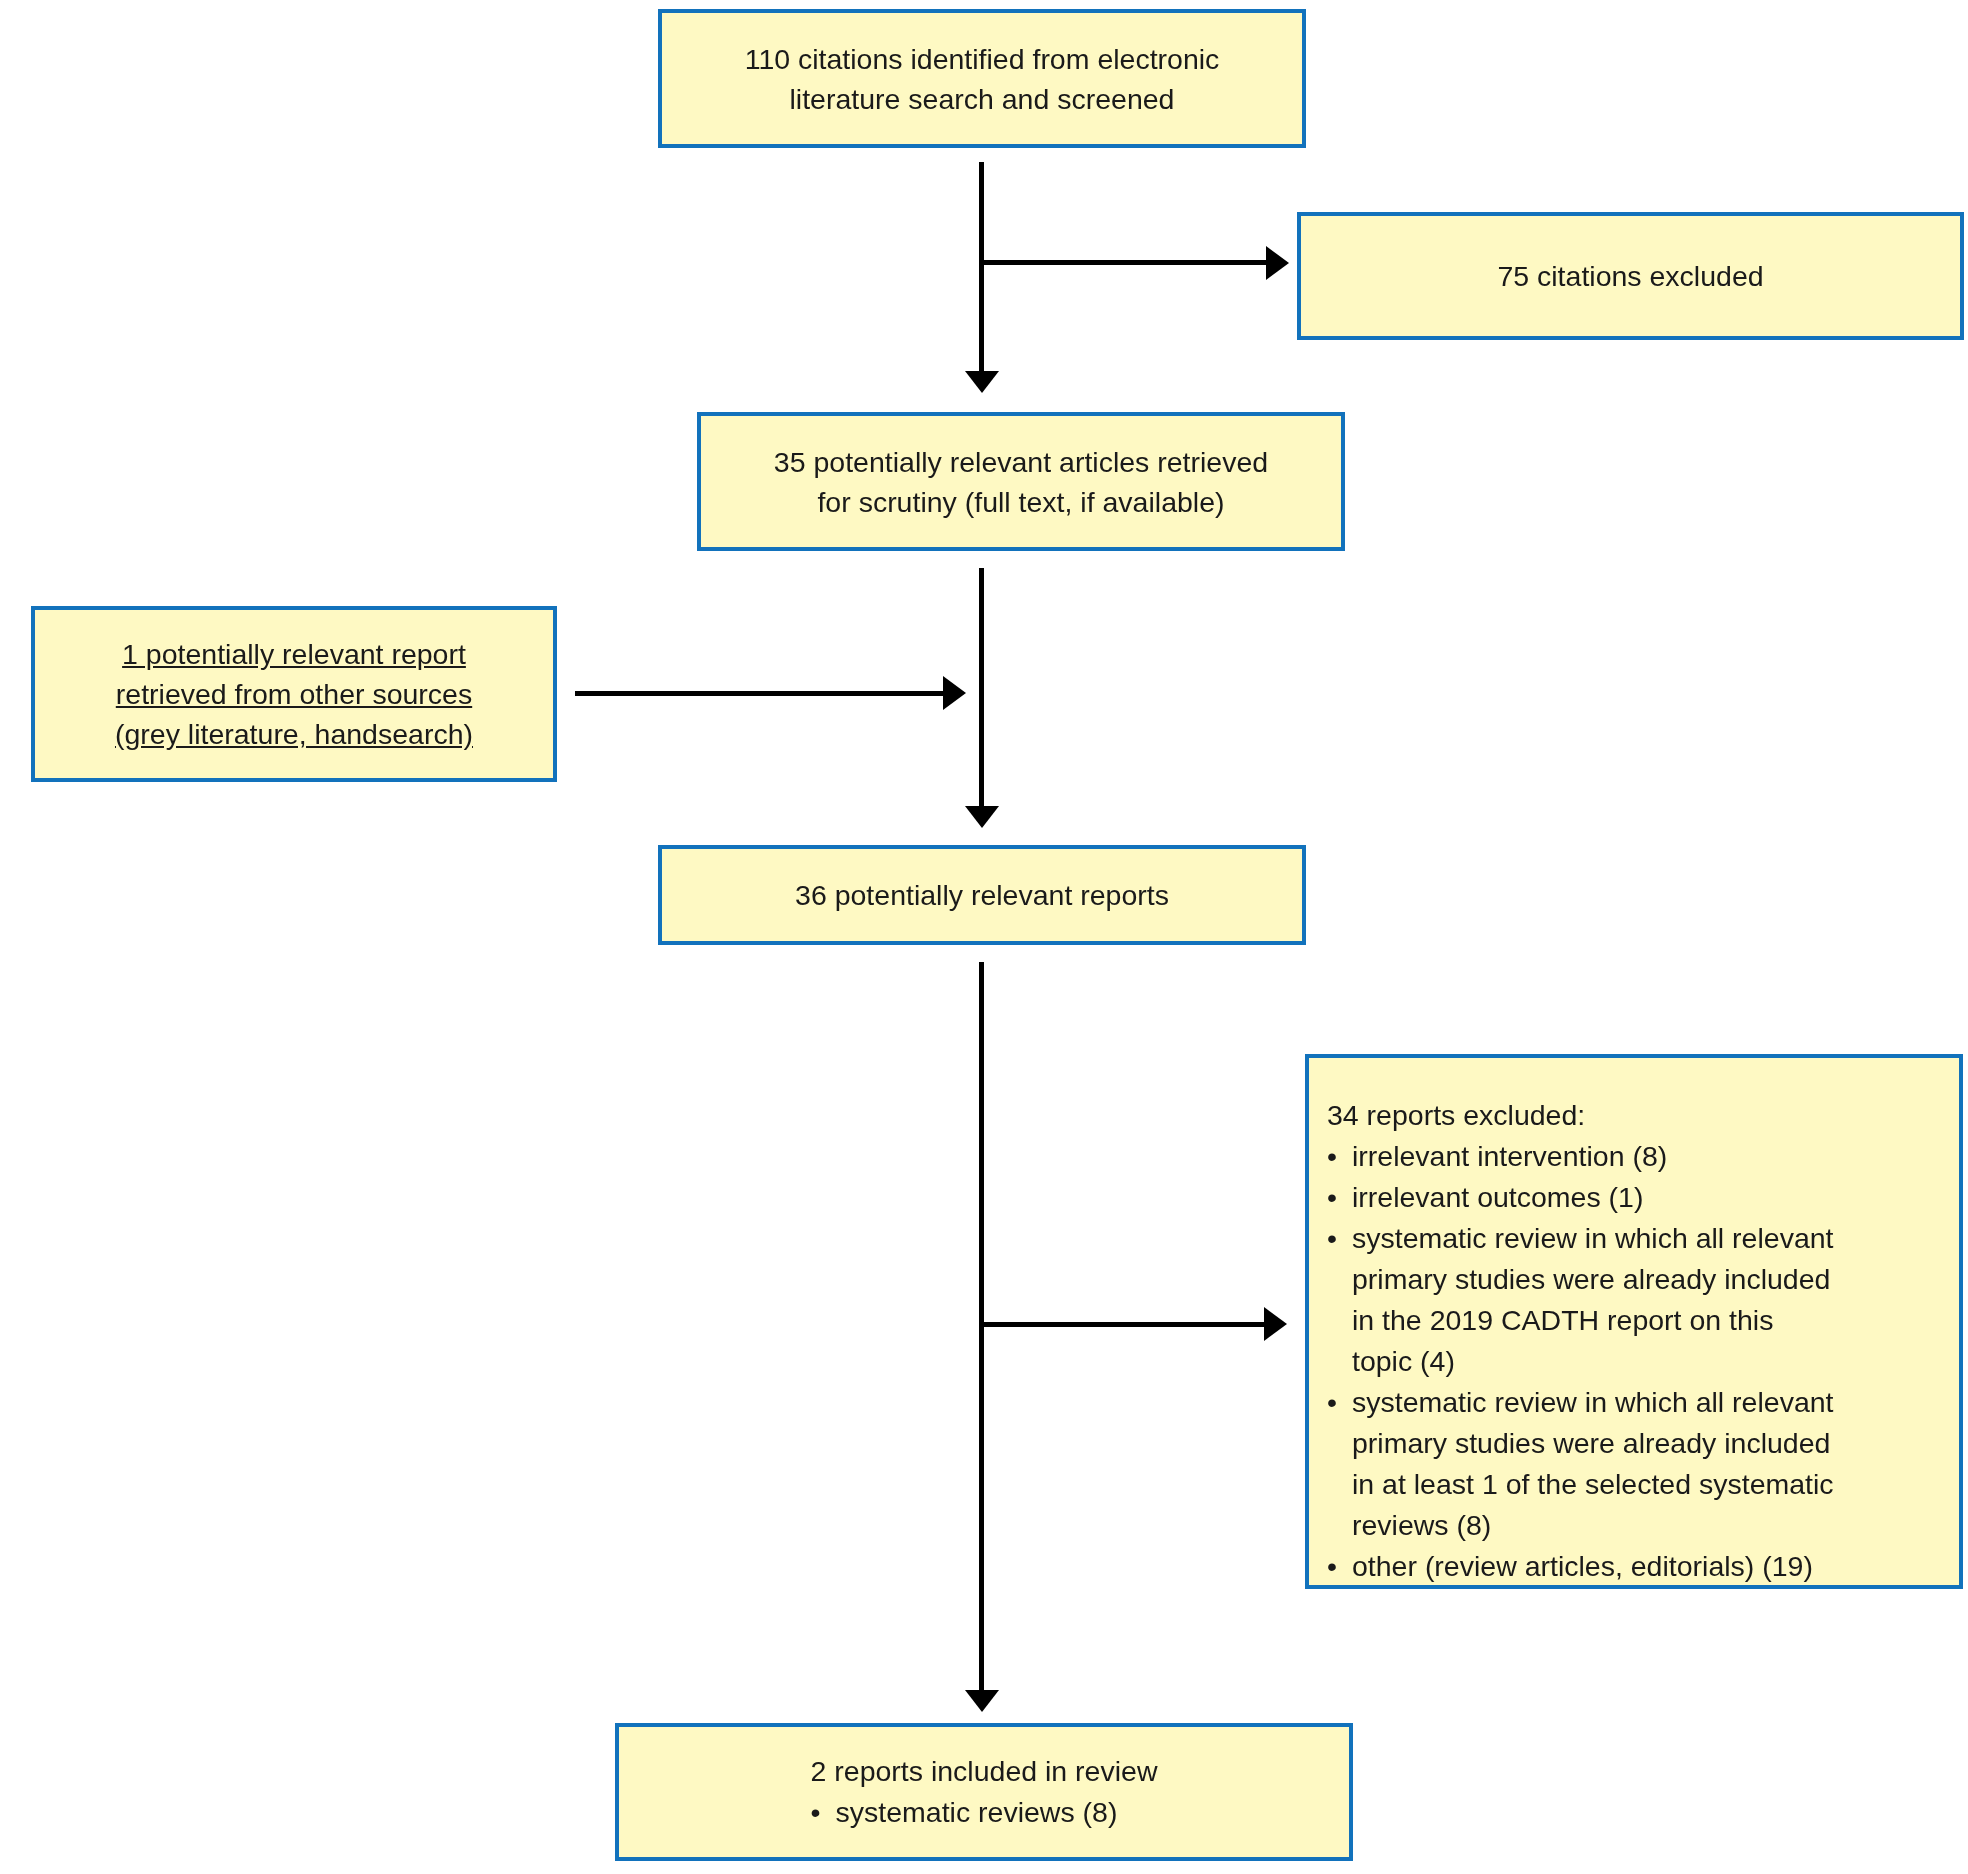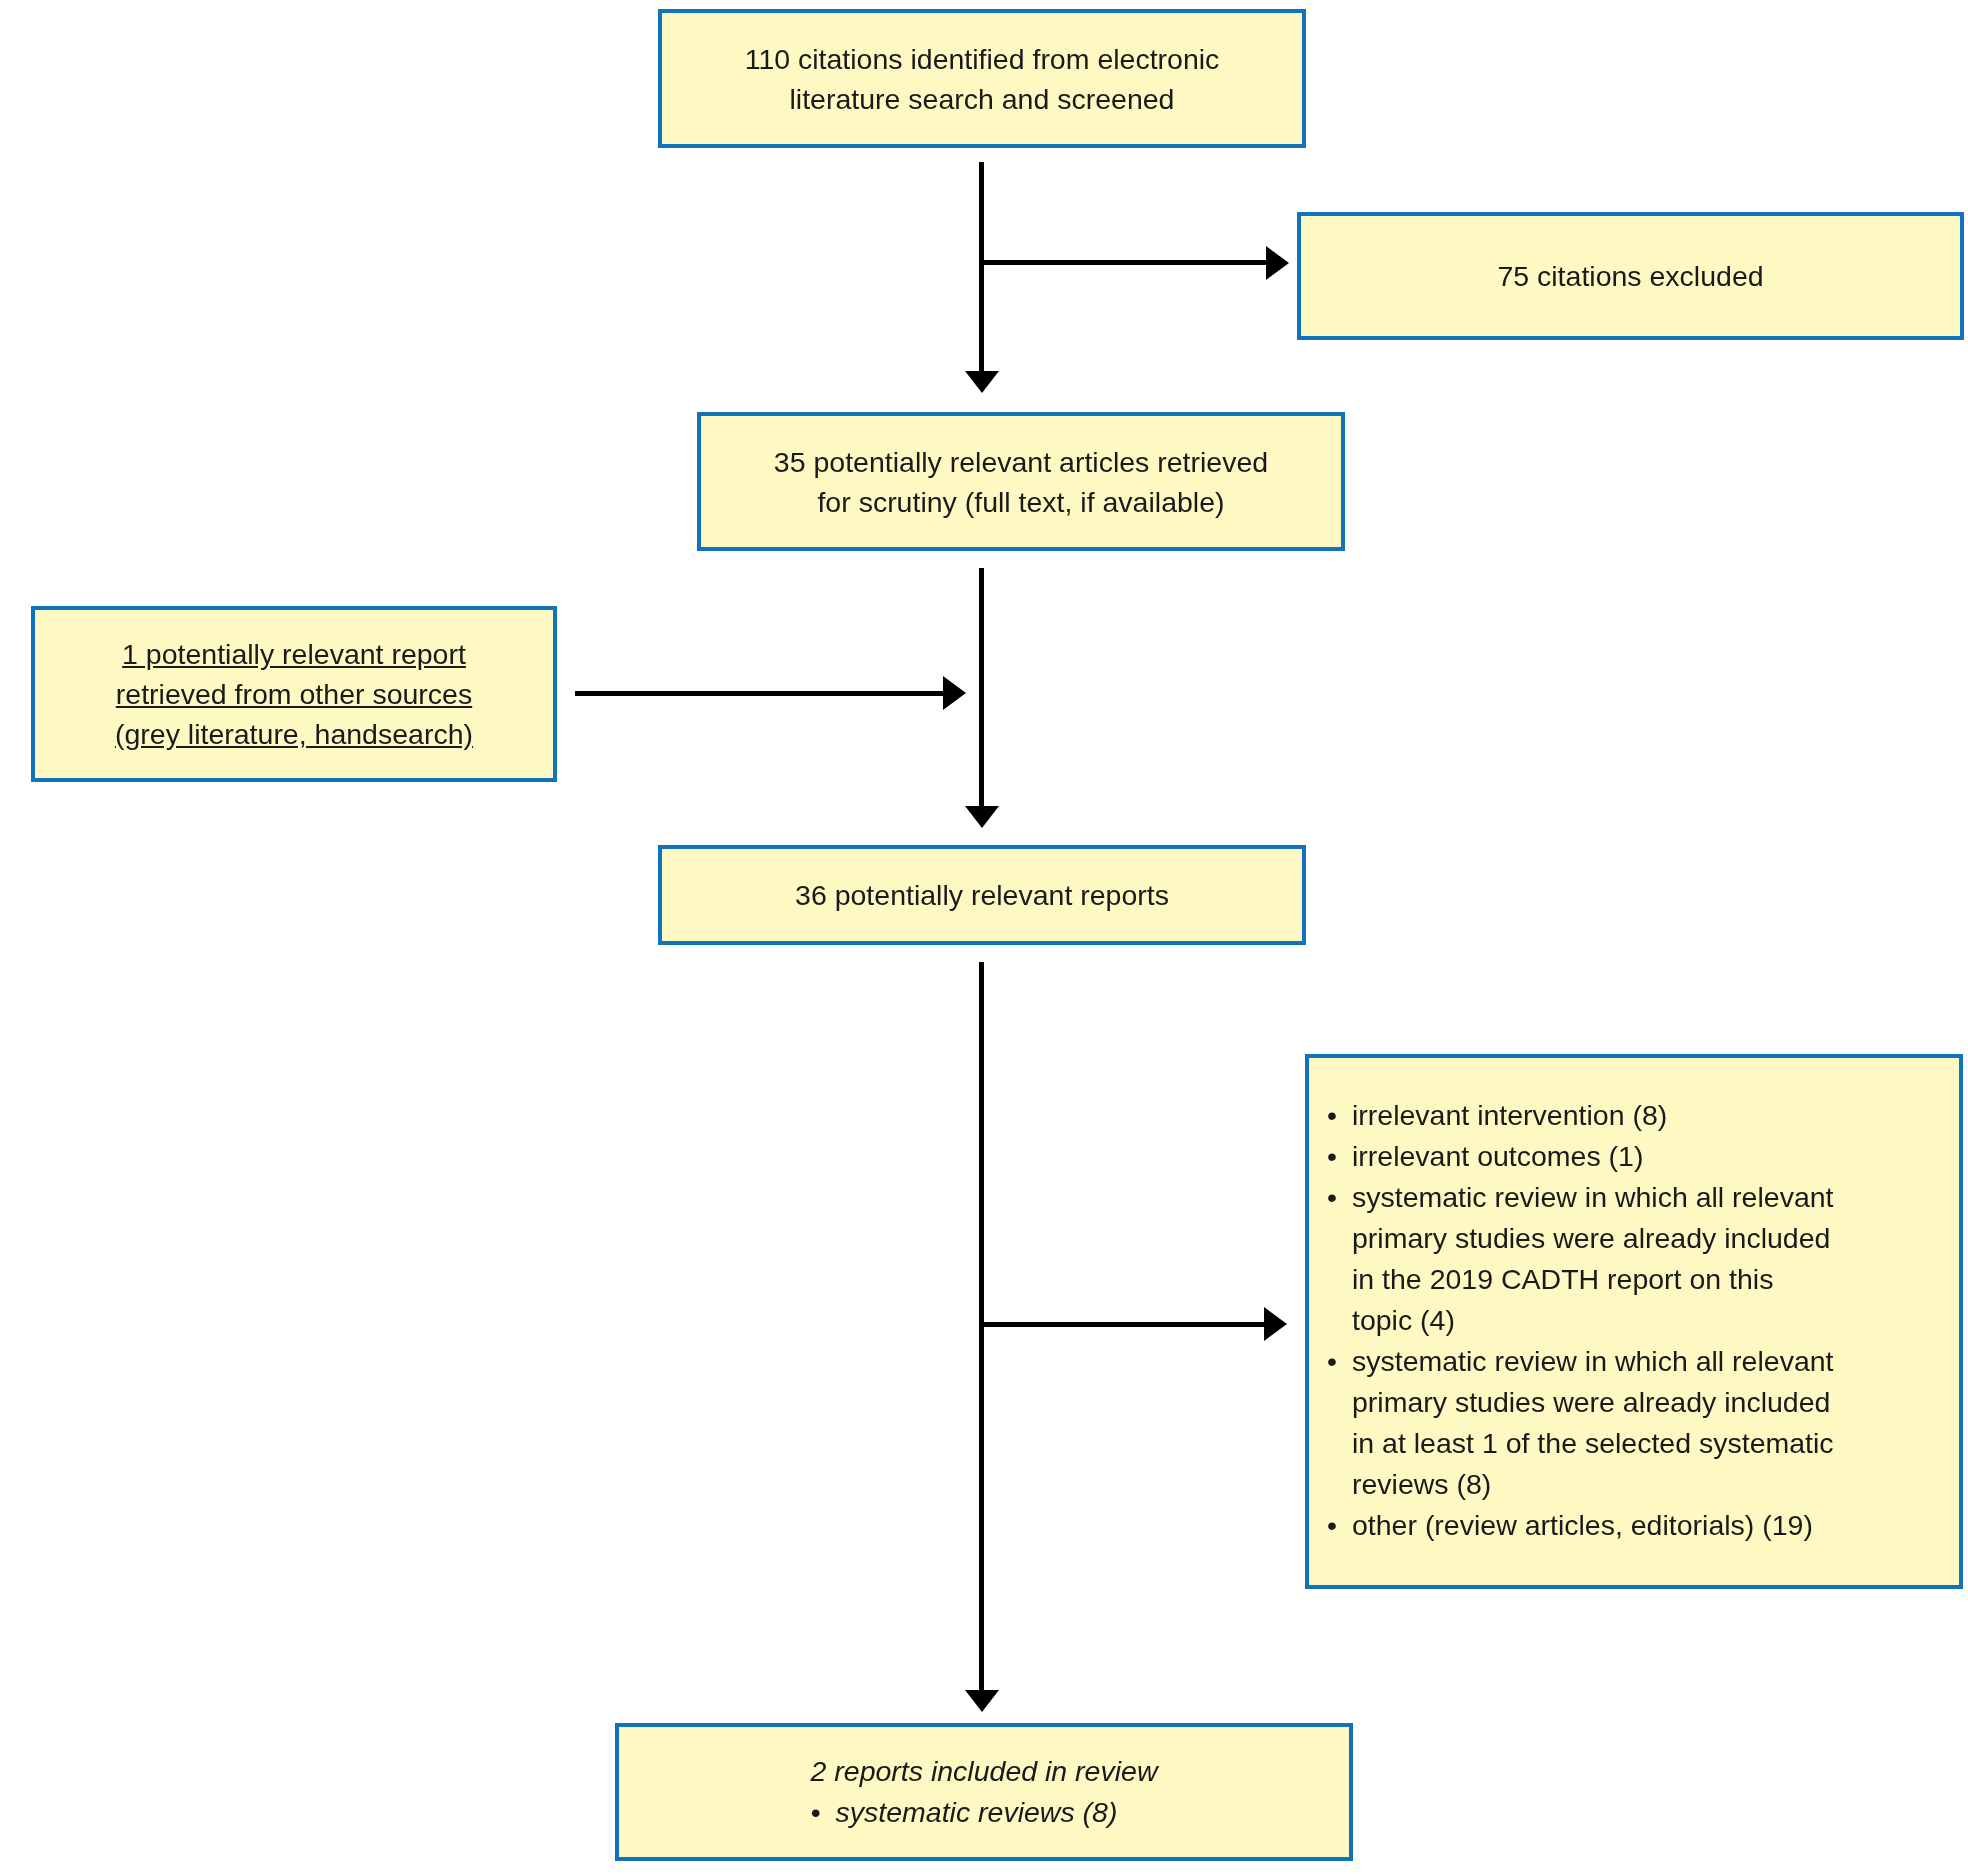--- a/index.html
+++ b/index.html
@@ -121,20 +121,21 @@
   </div>
 
   <div class="vline" style="left:979px; top:962px; width:5.3px; height:729px;"></div>
   <div class="arrowhead-down" style="left:965px; top:1690px;"></div>
 
   <div class="hline" style="left:982px; top:1322px; width:283px; height:5.3px;"></div>
   <div class="arrowhead-right" style="left:1264px; top:1307px;"></div>
 
   <div class="fbox left-align" style="left:1305px; top:1054px; width:658px; height:535px; padding:0;">
     <div class="bigbox-inner">
+      <div>34 reports excluded:</div>
       <div class="bullet-row">
         <span class="bullet-col">•</span>
         <span class="bullet-text">irrelevant intervention (8)</span>
       </div>
       <div class="bullet-row">
         <span class="bullet-col">•</span>
         <span class="bullet-text">irrelevant outcomes (1)</span>
       </div>
       <div class="bullet-row">
         <span class="bullet-col">•</span>
@@ -150,21 +151,21 @@
 in at least 1 of the selected systematic
 reviews (8)</span>
       </div>
       <div class="bullet-row">
         <span class="bullet-col">•</span>
         <span class="bullet-text">other (review articles, editorials) (19)</span>
       </div>
     </div>
   </div>
 
-  <div class="fbox" style="left:615px; top:1723px; width:738px; height:138px; white-space:normal;font-style:italic;">
+  <div class="fbox" style="left:615px; top:1723px; width:738px; height:138px; white-space:normal;">
     <div class="included-inner">
       <div>2 reports included in review</div>
       <div class="bullet-row">
         <span class="bullet-col">•</span>
         <span class="bullet-text">systematic reviews (8)</span>
       </div>
     </div>
   </div>
 
 </div>

